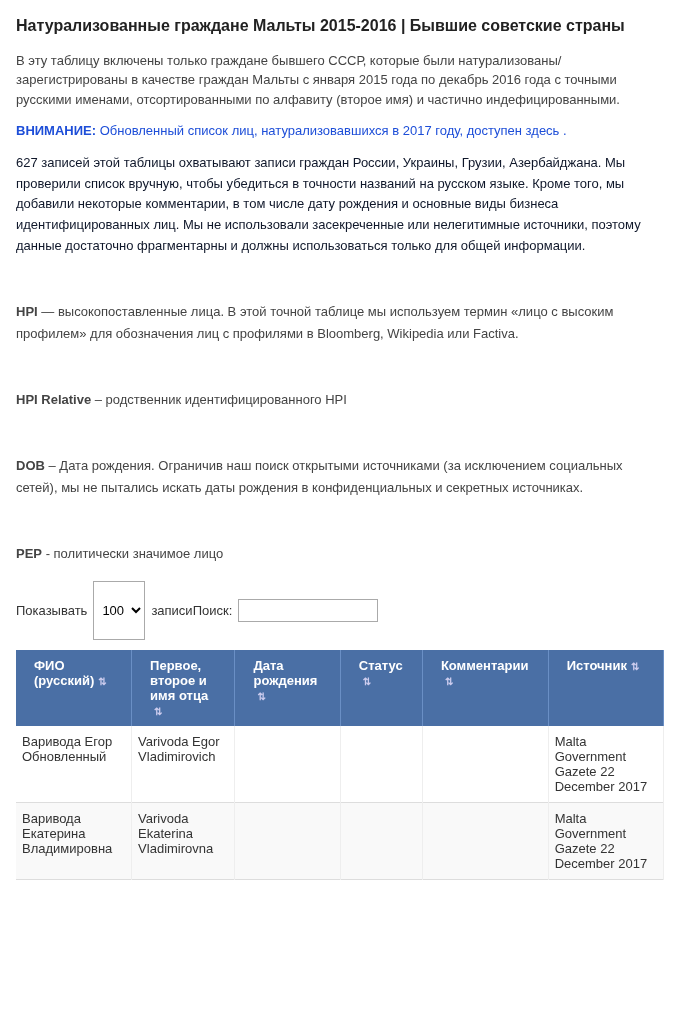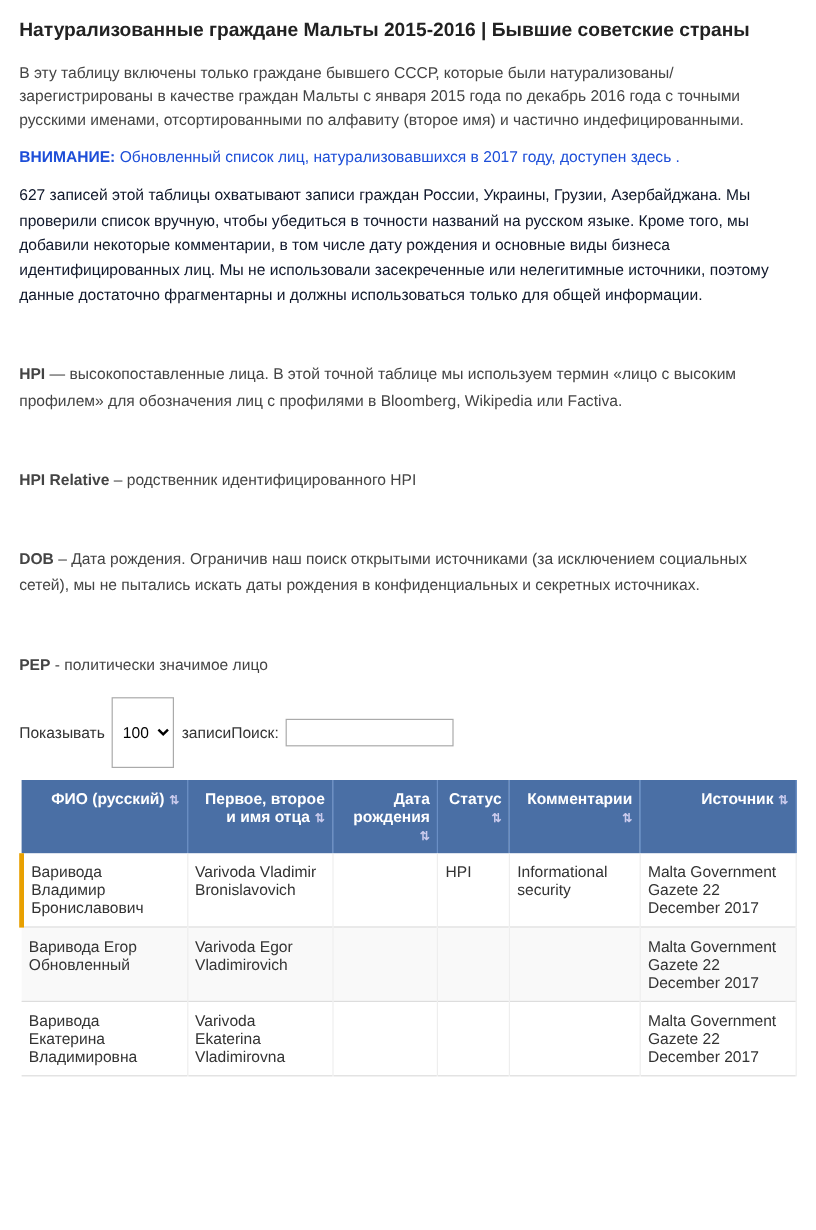--- a/index.html
+++ b/index.html
@@ -83,22 +83,22 @@
     table {
       width: 100%;
       border-collapse: collapse;
       font-size: 13px;
     }
     thead tr {
       background: #4a6fa5;
       color: #fff;
     }
     thead th {
-      padding: 8px 6px;
-      text-align: right;
+      padding: 8px 18px;
+      text-align: left;
       font-weight: bold;
       vertical-align: top;
       border-right: 1px solid #6a8fc5;
       white-space: normal;
     }
     thead th .sort-arrows {
       display: inline-block;
       margin-left: 4px;
       font-size: 10px;
       vertical-align: middle;
@@ -160,28 +160,20 @@
         <th>ФИО (русский)<span class="sort-arrows">⇅</span></th>
         <th>Первое, второе и имя отца<span class="sort-arrows">⇅</span></th>
         <th>Дата рождения<span class="sort-arrows">⇅</span></th>
         <th>Статус<span class="sort-arrows">⇅</span></th>
         <th>Комментарии<span class="sort-arrows">⇅</span></th>
         <th>Источник<span class="sort-arrows">⇅</span></th>
       </tr>
   </thead>
   <tbody id="table-body">
       <tr>
-        <td style="border-left: 4px solid rgb(232, 160, 0);">Варивода Владимир Брониславович</td>
-        <td>Varivoda Vladimir Bronislavovich</td>
-        <td></td>
-        <td>HPI</td>
-        <td>Informational security</td>
-        <td>Malta Government Gazete 22 December 2017</td>
-      </tr>
-      <tr>
         <td>Варивода Егор Обновленный</td>
         <td>Varivoda Egor Vladimirovich</td>
         <td></td>
         <td></td>
         <td></td>
         <td>Malta Government Gazete 22 December 2017</td>
       </tr>
       <tr>
         <td>Варивода Екатерина Владимировна</td>
         <td>Varivoda Ekaterina Vladimirovna</td>

